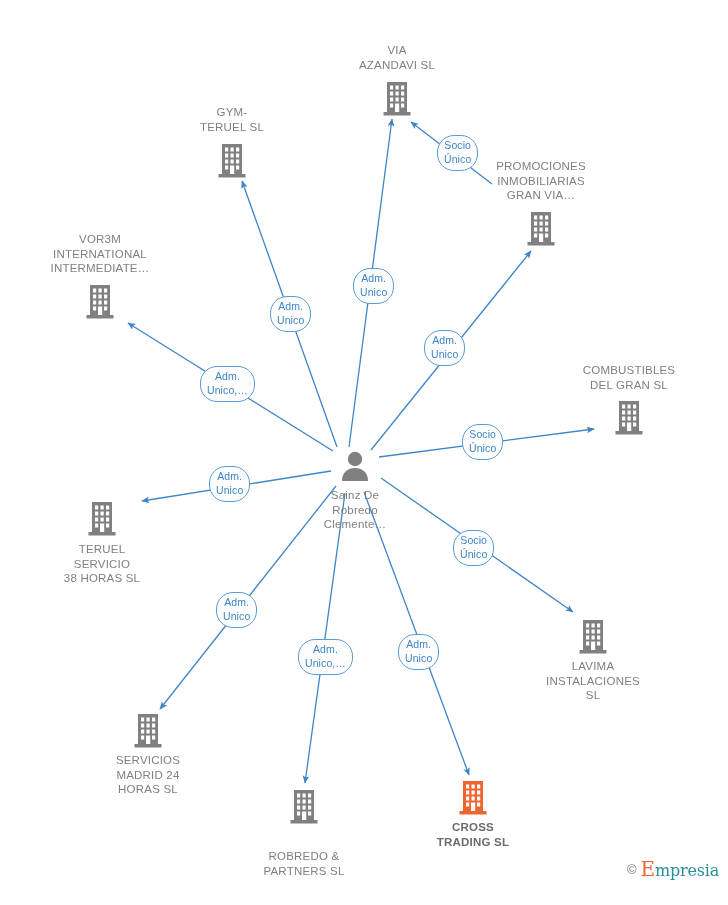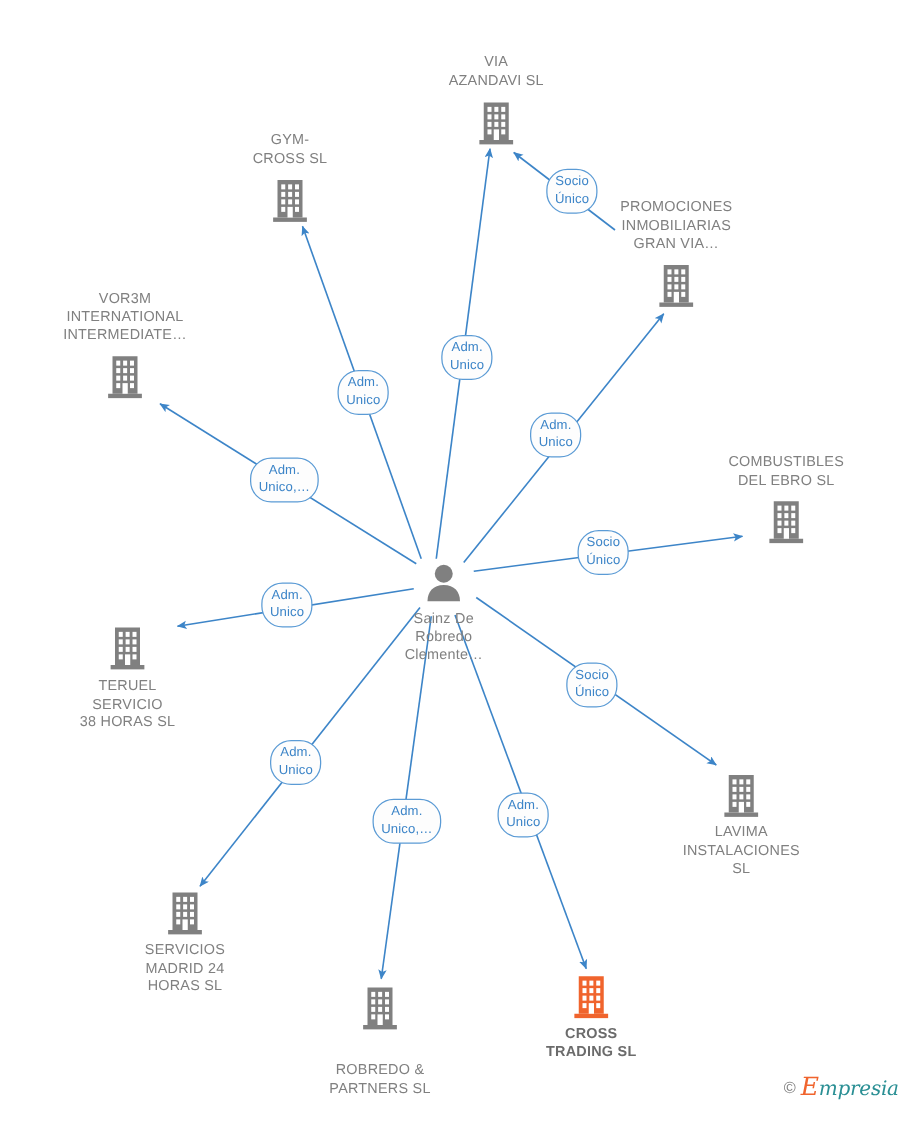--- a/index.html
+++ b/index.html
@@ -76,21 +76,20 @@
     gap: 4px;
     font-size: 15px;
     color: #2a8f94;
   }
   #watermark .wm-c {
     font-size: 13px;
     color: #7a7a7a;
   }
   #watermark .wm-text {
     font-family: "DejaVu Serif", serif;
-    font-style: italic;
     font-size: 16px;
     color: #2a8f94;
     letter-spacing: -0.2px;
     text-align: center;
   }
   #watermark .wm-text .wm-e {
     color: #f0642d;
     font-size: 20px;
   }
 </style>
@@ -156,21 +155,21 @@
             <rect x="8" y="16.5" width="3.2" height="4" fill="#ffffff"></rect>
             <rect x="13.5" y="16.5" width="3.2" height="4" fill="#ffffff"></rect>
             <rect x="19" y="16.5" width="3.2" height="4" fill="#ffffff"></rect>
             <rect x="8" y="22.5" width="3.2" height="4" fill="#ffffff"></rect>
             <rect x="19" y="22.5" width="3.2" height="4" fill="#ffffff"></rect>
             <rect x="13" y="22.5" width="4.2" height="8.5" fill="#ffffff"></rect>
           </svg></div>
       </div>
       <div class="node" style="left: 232px; top: 105px;">
         <div class="node-label">GYM-
-CROSS  SL</div>
+TERUEL  SL</div>
       </div>
       <div class="node" style="left: 541px; top: 211px;">
         <div class="node-icon"><svg width="30" height="36" viewBox="0 0 30 36">
             <path d="M5,1 H25 V31 H5 Z" fill="#808080"></path>
             <rect x="1.5" y="31" width="27" height="3.5" fill="#808080"></rect>
             <rect x="8" y="4.5" width="3.2" height="4" fill="#ffffff"></rect>
             <rect x="13.5" y="4.5" width="3.2" height="4" fill="#ffffff"></rect>
             <rect x="19" y="4.5" width="3.2" height="4" fill="#ffffff"></rect>
             <rect x="8" y="10.5" width="3.2" height="4" fill="#ffffff"></rect>
             <rect x="13.5" y="10.5" width="3.2" height="4" fill="#ffffff"></rect>
@@ -224,21 +223,21 @@
             <rect x="8" y="16.5" width="3.2" height="4" fill="#ffffff"></rect>
             <rect x="13.5" y="16.5" width="3.2" height="4" fill="#ffffff"></rect>
             <rect x="19" y="16.5" width="3.2" height="4" fill="#ffffff"></rect>
             <rect x="8" y="22.5" width="3.2" height="4" fill="#ffffff"></rect>
             <rect x="19" y="22.5" width="3.2" height="4" fill="#ffffff"></rect>
             <rect x="13" y="22.5" width="4.2" height="8.5" fill="#ffffff"></rect>
           </svg></div>
       </div>
       <div class="node" style="left: 629px; top: 363px;">
         <div class="node-label">COMBUSTIBLES
-DEL EBRO  SL</div>
+DEL GRAN  SL</div>
       </div>
       <div class="node" style="left: 102px; top: 501px;">
         <div class="node-icon"><svg width="30" height="36" viewBox="0 0 30 36">
             <path d="M5,1 H25 V31 H5 Z" fill="#808080"></path>
             <rect x="1.5" y="31" width="27" height="3.5" fill="#808080"></rect>
             <rect x="8" y="4.5" width="3.2" height="4" fill="#ffffff"></rect>
             <rect x="13.5" y="4.5" width="3.2" height="4" fill="#ffffff"></rect>
             <rect x="19" y="4.5" width="3.2" height="4" fill="#ffffff"></rect>
             <rect x="8" y="10.5" width="3.2" height="4" fill="#ffffff"></rect>
             <rect x="13.5" y="10.5" width="3.2" height="4" fill="#ffffff"></rect>

